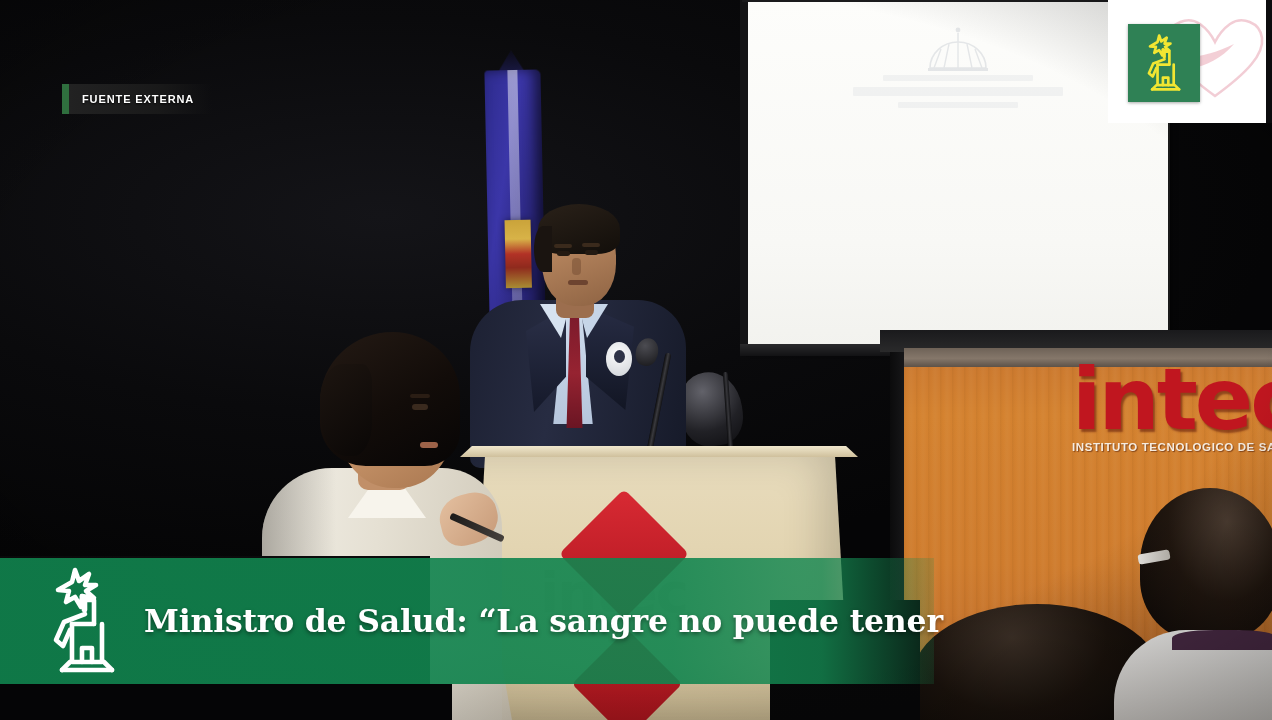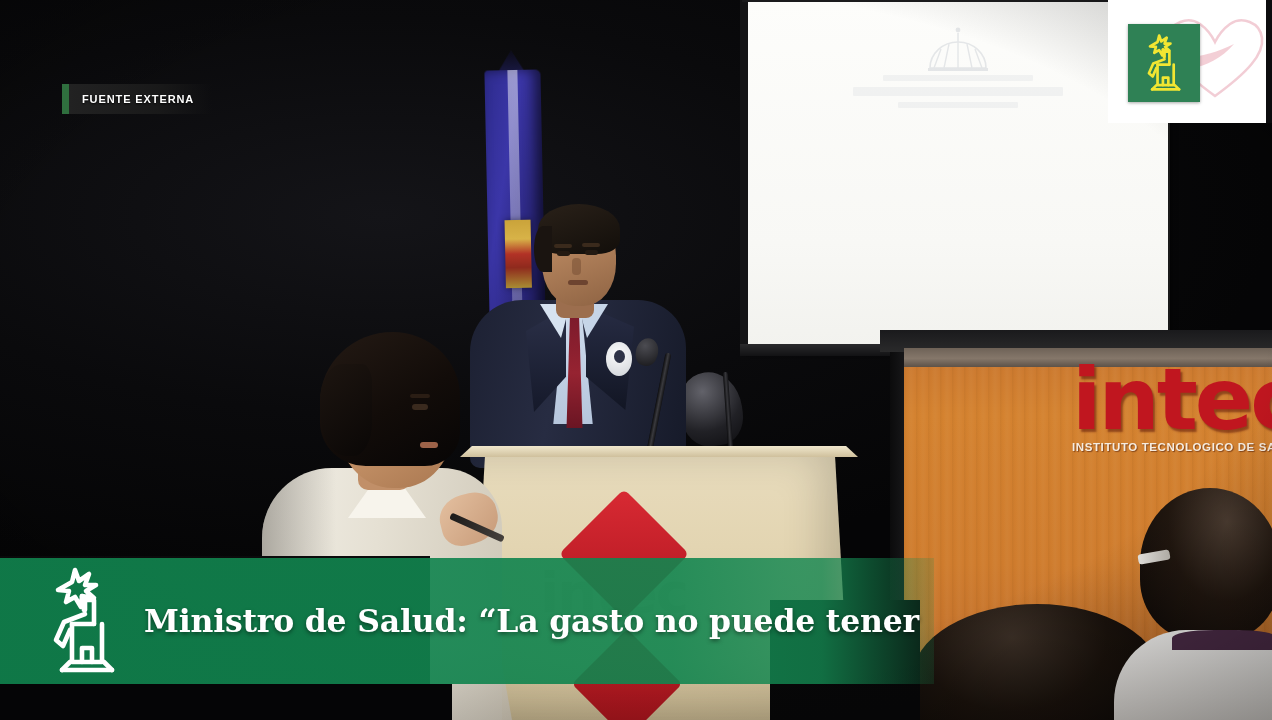--- a/index.html
+++ b/index.html
@@ -549,21 +549,21 @@
           <path d="M40 58 L62 58"></path>
 
           <path d="M50 96 L50 82 L60 82 L60 96"></path>
 
           <path d="M30 104 L80 104"></path>
           <path d="M38 96 L30 104 M72 96 L80 104"></path>
         </g>
       </svg>
     </div>
     <div class="lt-text">
-      <span class="lt-line">Ministro de Salud: “La gasto no puede tener</span>
+      <span class="lt-line">Ministro de Salud: “La sangre no puede tener</span>
     </div>
   </div>
 
   <div class="bottom-strip"></div>
 
   <div class="logo-bug">
     <div class="bug-heart">
       <svg width="106" height="92" viewBox="0 0 106 92" aria-hidden="true">
         <path d="M53 86 C20 62 4 44 6 28 C8 12 26 6 38 14 C45 19 50 26 53 32
                  C56 26 61 19 68 14 C80 6 98 12 100 28 C102 44 86 62 53 86 Z" fill="none" stroke="#e8a6b4" stroke-width="2.6"></path>

